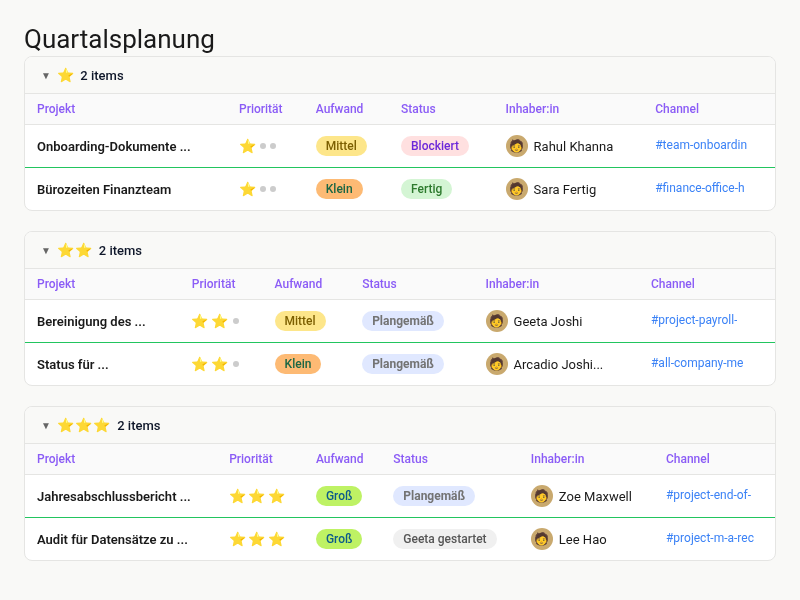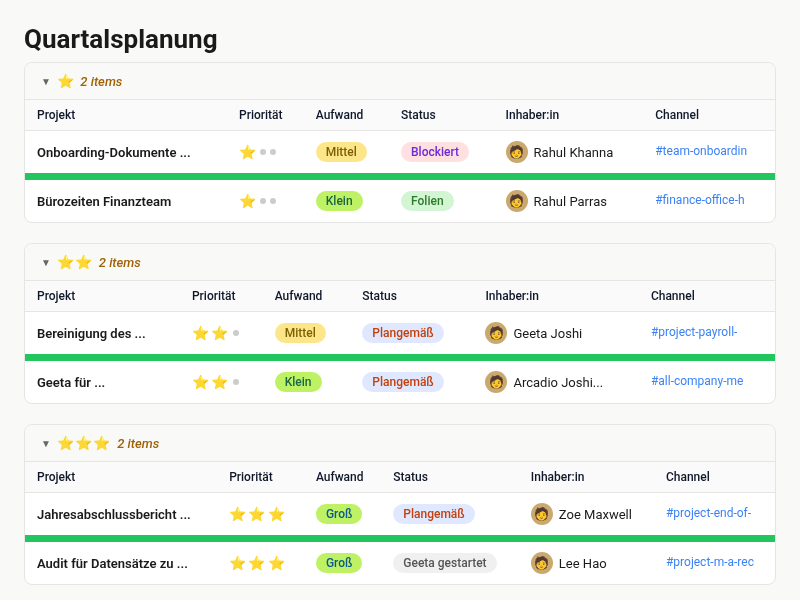--- a/index.html
+++ b/index.html
@@ -5,22 +5,22 @@
     * { box-sizing: border-box; margin: 0; padding: 0; }
     body {
       font-family: -apple-system, BlinkMacSystemFont, 'Segoe UI', Roboto, sans-serif;
       background: #f9f9f7;
       padding: 24px;
       font-size: 13px;
       color: #1a1a1a;
     }
     h1 {
       font-size: 26px;
-      font-weight: 700;
-      margin-bottom: 8px;
+      font-weight: 400;
+      margin-bottom: 2px;
       color: #1a1a1a;
     }
     .section {
       background: #fff;
       border: 1px solid #e5e5e3;
       border-radius: 8px;
       margin-bottom: 20px;
       overflow: hidden;
     }
     .section-header {
@@ -36,41 +36,40 @@
     .chevron {
       font-size: 10px;
       color: #666;
     }
     .stars {
       display: flex;
       gap: 1px;
     }
     .star { font-size: 14px; }
     .items-count {
-      color: #a16207;
+      color: #0f172a;
       font-size: 13px;
-      font-style: italic;
     }
     table {
       width: 100%;
       border-collapse: collapse;
     }
     thead tr {
       border-bottom: 1px solid #e5e5e3;
       background: #fafafa;
     }
     thead th {
       padding: 8px 12px;
       text-align: left;
       font-weight: 500;
-      color: #0f172a;
+      color: #8b5cf6;
       font-size: 12px;
     }
     tbody tr {
-      border-bottom: 7px solid #22c55e;
+      border-bottom: 1px solid #22c55e;
     }
     tbody tr:last-child {
       border-bottom: none;
     }
     tbody td {
       padding: 10px 12px;
       vertical-align: middle;
     }
     .projekt-name {
       font-weight: 600;
@@ -90,25 +89,25 @@
       margin-left: 2px;
     }
     .badge {
       display: inline-block;
       padding: 3px 10px;
       border-radius: 12px;
       font-size: 12px;
       font-weight: 500;
     }
     .badge-mittel { background: #fde68a; color: #7c5f00; }
-    .badge-klein { background: #bef264; color: #1a6644; }
+    .badge-klein { background: #fdba74; color: #1a6644; }
     .badge-gross { background: #bef264; color: #0c5a8a; }
     .badge-blockiert { background: #ffe0e0; color: #6d28d9; }
     .badge-fertig { background: #d4f5d4; color: #2d7a2d; }
-    .badge-plangemass { background: #e0e8ff; color: #c2410c; }
+    .badge-plangemass { background: #e0e8ff; color: #737373; font-weight: bold; }
     .badge-nicht-gestartet { background: #f0f0f0; color: #555; }
     .inhaber {
       display: flex;
       align-items: center;
       gap: 6px;
     }
     .avatar {
       width: 22px;
       height: 22px;
       border-radius: 50%;
@@ -180,25 +179,25 @@
           <tr>
             <td><span class="projekt-name">Bürozeiten Finanzteam</span></td>
             <td>
               <div class="priority-stars">
                 <span class="star">⭐</span>
                 <span class="dot"></span>
                 <span class="dot"></span>
               </div>
             </td>
             <td><span class="badge badge-klein">Klein</span></td>
-            <td><span class="badge badge-fertig">Folien</span></td>
-            <td>
-      <div class="inhaber">
-        <div class="avatar avatar-img">🧑</div>
-        <span>Rahul Parras</span>
+            <td><span class="badge badge-fertig">Fertig</span></td>
+            <td>
+      <div class="inhaber">
+        <div class="avatar avatar-img">🧑</div>
+        <span>Sara Fertig</span>
       </div>
             </td>
             <td><a class="channel-link" href="#">#finance-office-h</a></td>
           </tr>
         </tbody>
       </table>
     </div>
     <div class="section">
       <div class="section-header">
     <span class="chevron">▼</span>
@@ -233,21 +232,21 @@
             <td><span class="badge badge-plangemass">Plangemäß</span></td>
             <td>
       <div class="inhaber">
         <div class="avatar avatar-img">🧑</div>
         <span>Geeta Joshi</span>
       </div>
             </td>
             <td><a class="channel-link" href="#">#project-payroll-</a></td>
           </tr>
           <tr>
-            <td><span class="projekt-name">Geeta für ...</span></td>
+            <td><span class="projekt-name">Status für ...</span></td>
             <td>
               <div class="priority-stars">
                 <span class="star">⭐</span>
                 <span class="star">⭐</span>
                 <span class="dot"></span>
               </div>
             </td>
             <td><span class="badge badge-klein">Klein</span></td>
             <td><span class="badge badge-plangemass">Plangemäß</span></td>
             <td>

